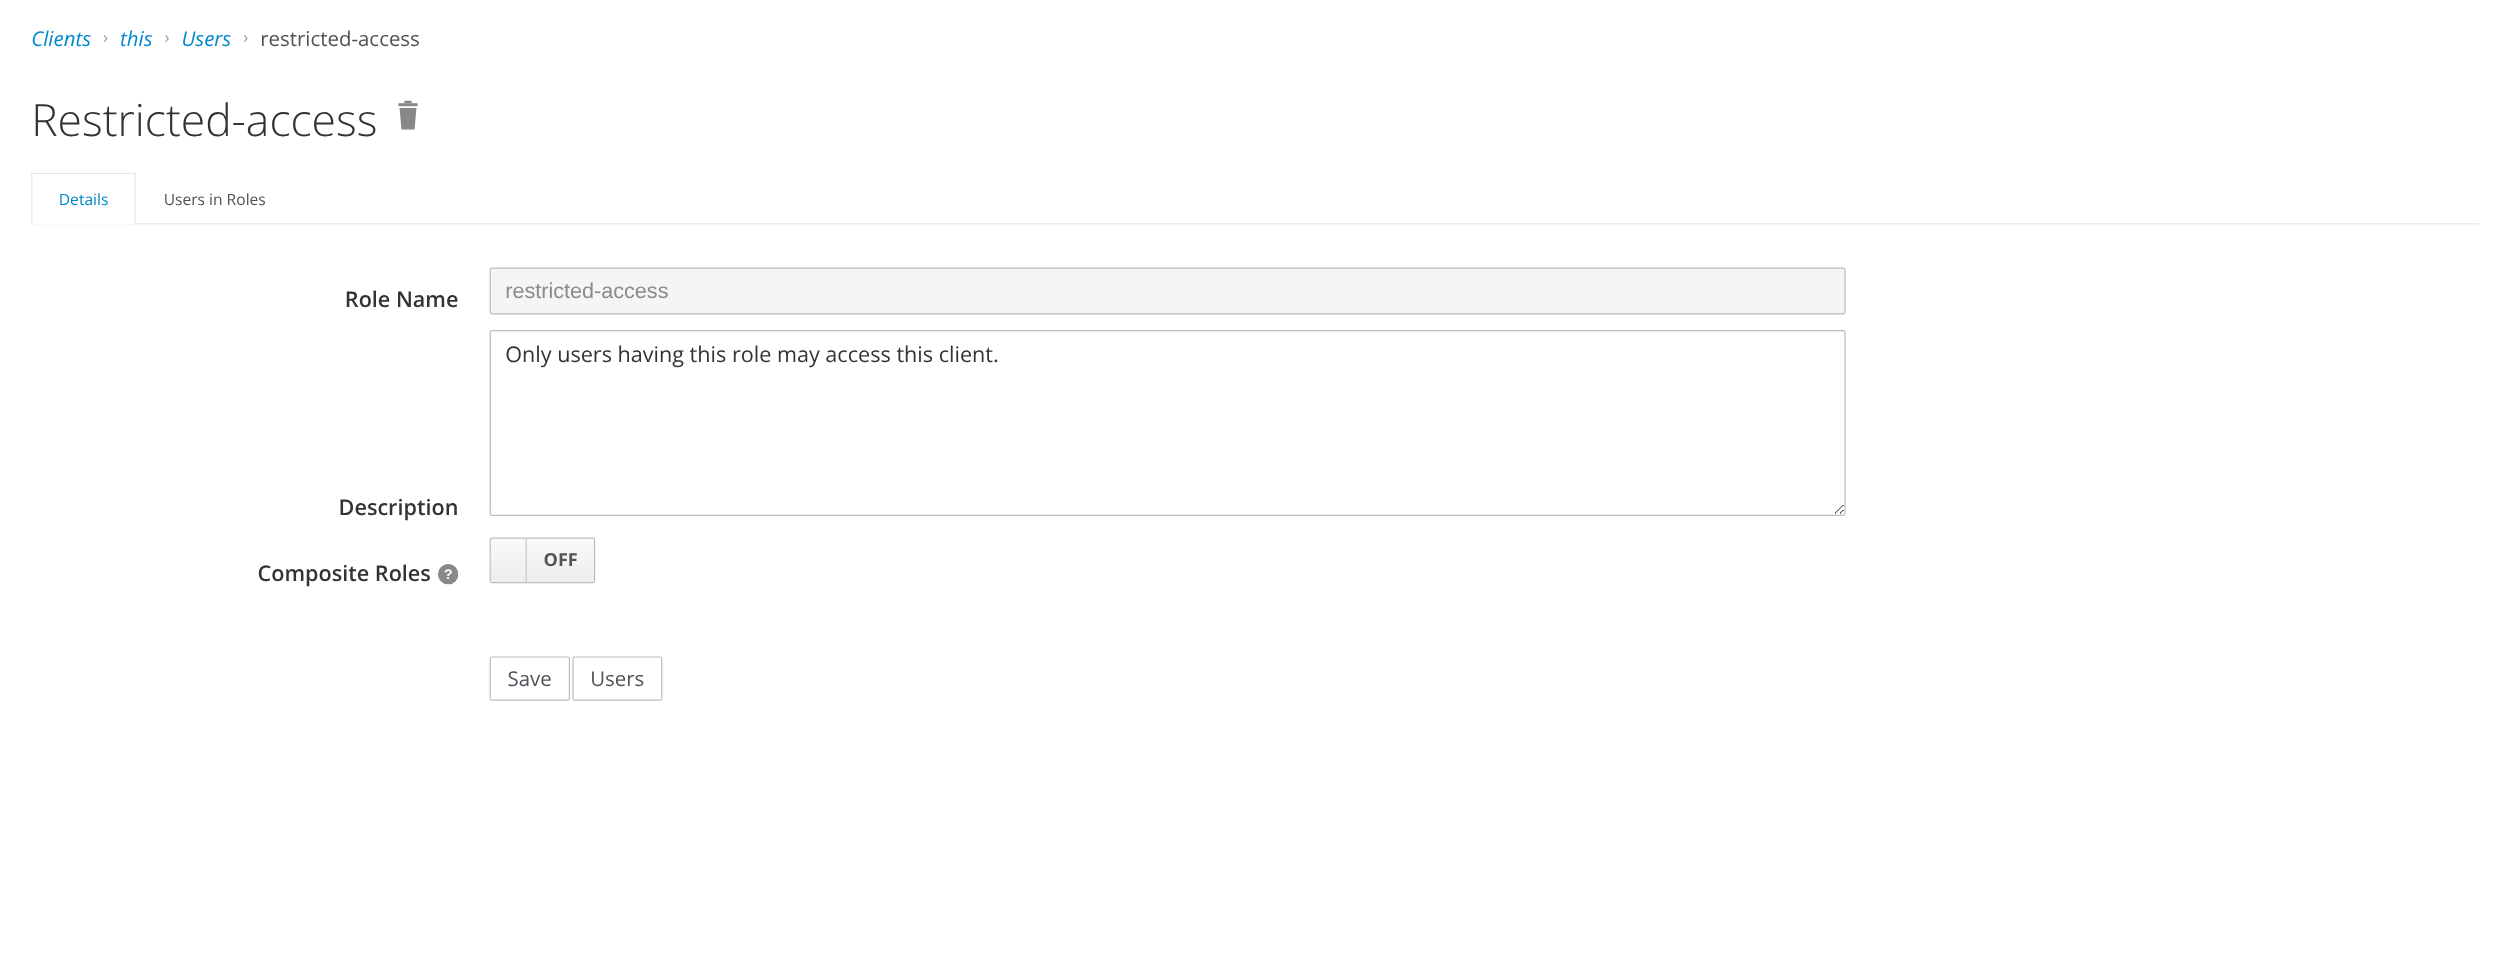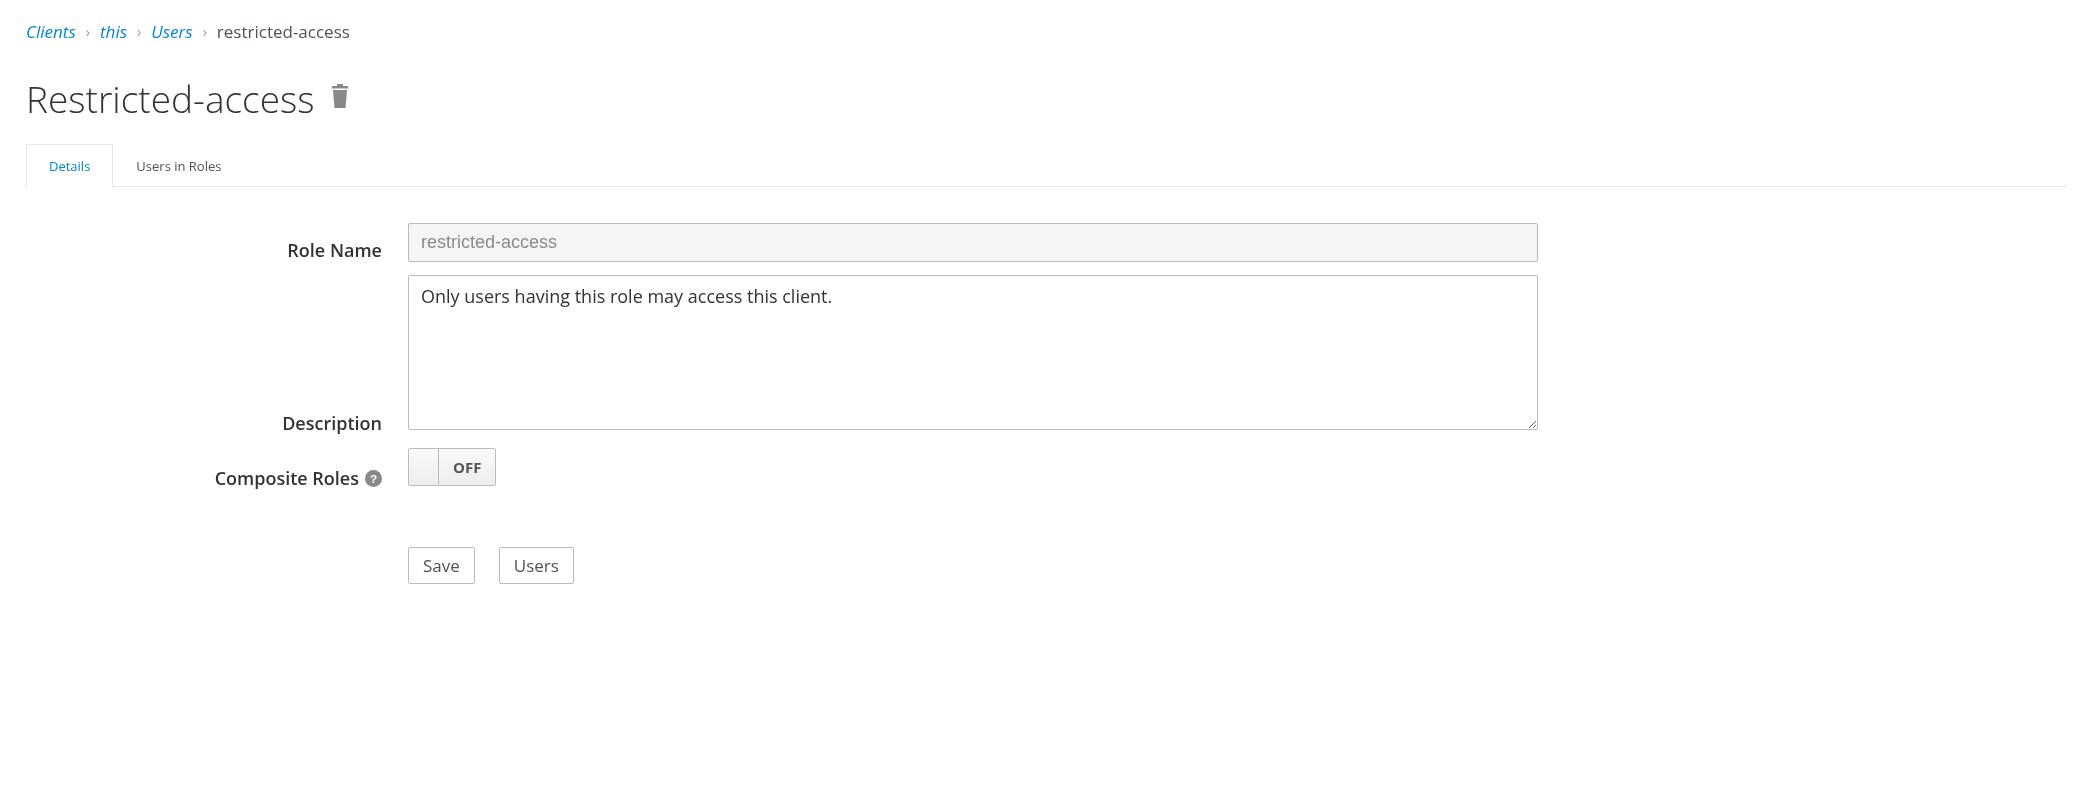--- a/index.html
+++ b/index.html
@@ -142,21 +142,21 @@
       padding: 0 14px;
       display: flex;
       align-items: center;
       font-size: 15px;
       font-weight: 700;
       color: #555;
       background: linear-gradient(#fafafa, #ededed);
     }
     .form-actions {
       display: flex;
-      gap: 24px;
+      gap: 2px;
       margin-top: 44px;
     }
     .btn {
       padding: 6px 14px;
       font-size: 17px;
       border: 1px solid #bbb;
       background: #fff;
       color: #4d5258;
       border-radius: 2px;
       cursor: pointer;

